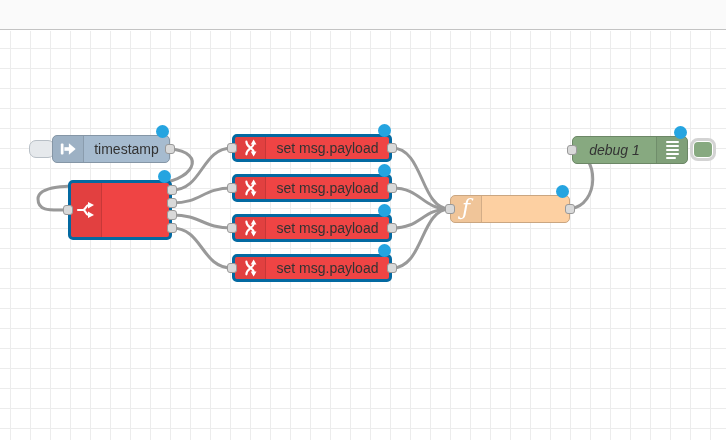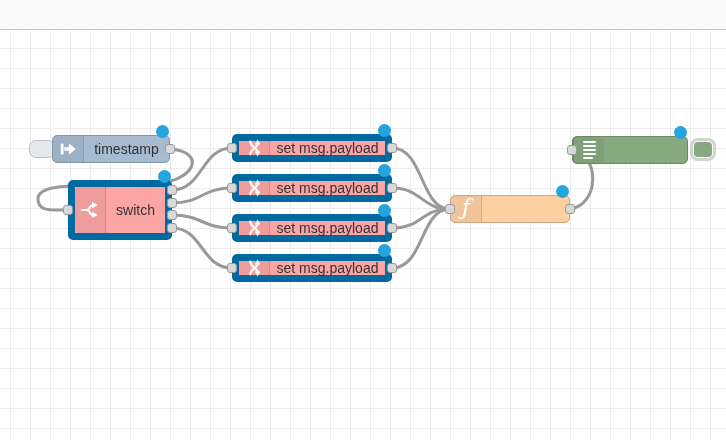--- a/index.html
+++ b/index.html
@@ -37,21 +37,21 @@
   }
   .node .icon-left  { border-right: 1px solid rgba(0,0,0,0.12); border-radius: 4px 0 0 4px; }
   .node .icon-right { border-left: 1px solid rgba(0,0,0,0.12); border-radius: 0 4px 4px 0; }
   .node .node-label {
     flex: 1; display: flex; align-items: center; justify-content: center;
     font-size: 14px; color: #333; white-space: nowrap; padding: 0 4px;
   }
   .node .italic { font-style: italic; }
 
   .n-inject   { background: #a6bbcf; border: 1px solid #8596a6; }
-  .n-yellow   { background: #fca5a5; border: 7px solid #0369a1; }
+  .n-yellow   { background: #ef4444; border: 3px solid #0369a1; }
   .n-function { background: #fdd0a2; border: 1px solid #caa681; }
   .n-debug    { background: #87a980; border: 1px solid #6c8766; }
 
   .port {
     position: absolute; z-index: 4; width: 10px; height: 10px; box-sizing: border-box;
     background: #d9d9d9; border: 1px solid #999; border-radius: 3px;
   }
 
   .mod-dot {
     position: absolute; z-index: 5; width: 13px; height: 13px; border-radius: 50%;
@@ -117,21 +117,20 @@
       <svg width="20" height="20" viewBox="0 0 20 20">
         <g fill="none" stroke="#fff" stroke-width="2.2" stroke-linecap="round">
           <path d="M2 10 L7 10"></path>
           <path d="M7 10 C10 10 9.5 5.5 12.5 5"></path>
           <path d="M7 10 C10 10 9.5 14.5 12.5 15"></path>
         </g>
         <polygon points="12,2 18,5 12,8.4" fill="#fff"></polygon>
         <polygon points="12,11.6 18,15 12,18" fill="#fff"></polygon>
       </svg>
     </div>
-    <div class="node-label">switch</div>
   </div>
 
   <div class="node n-yellow" style="left:232px; top:134px; width:160px; height:28px;">
     <div class="icon-region icon-left">
       <svg width="18" height="18" viewBox="0 0 20 20">
         <g fill="none" stroke="#fff" stroke-width="2.4" stroke-linecap="round">
           <path d="M6 17 C6 10.5 14 10 14 5.5"></path>
           <path d="M6 3 C6 9.5 14 10 14 14.5"></path>
         </g>
         <polygon points="10.8,6 14,0.5 17.2,6" fill="#fff"></polygon>
@@ -187,20 +186,21 @@
     <div class="icon-region icon-left">
       <span class="ficon">ƒ</span>
     </div>
   </div>
 
   <div class="debug-button">
     <div class="inner"></div>
   </div>
 
   <div class="node n-debug" style="left:572px; top:136px; width:116px; height:28px;">
+    <div class="node-label italic">debug 1</div>
     <div class="icon-region icon-right">
       <div class="debug-lines">
         <span style="width:13px;"></span>
         <span style="width:13px;"></span>
         <span style="width:13px;"></span>
         <span style="width:13px;"></span>
         <span style="width:10px;"></span>
       </div>
     </div>
   </div>

